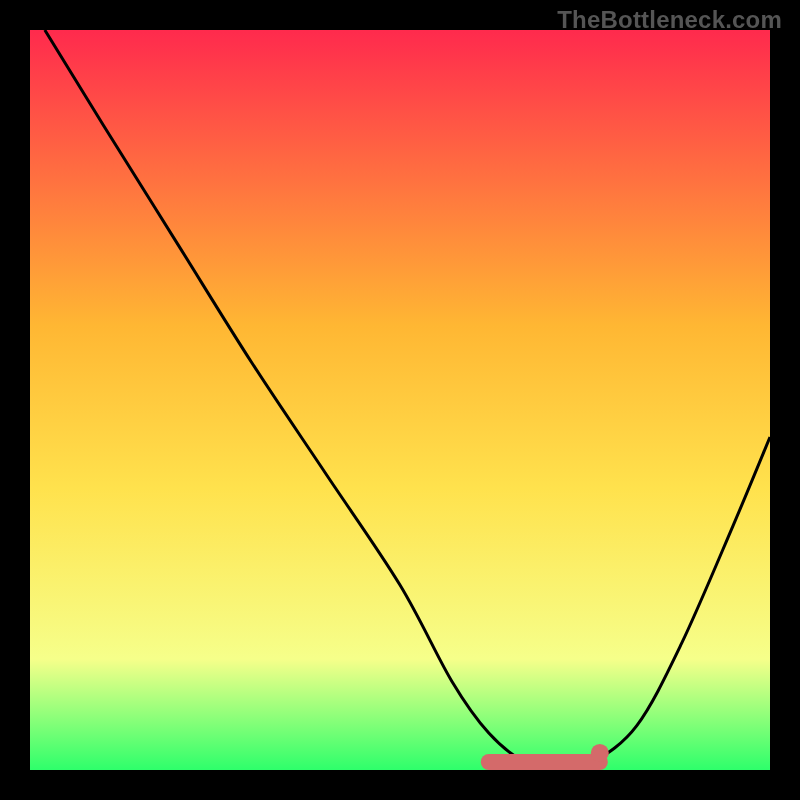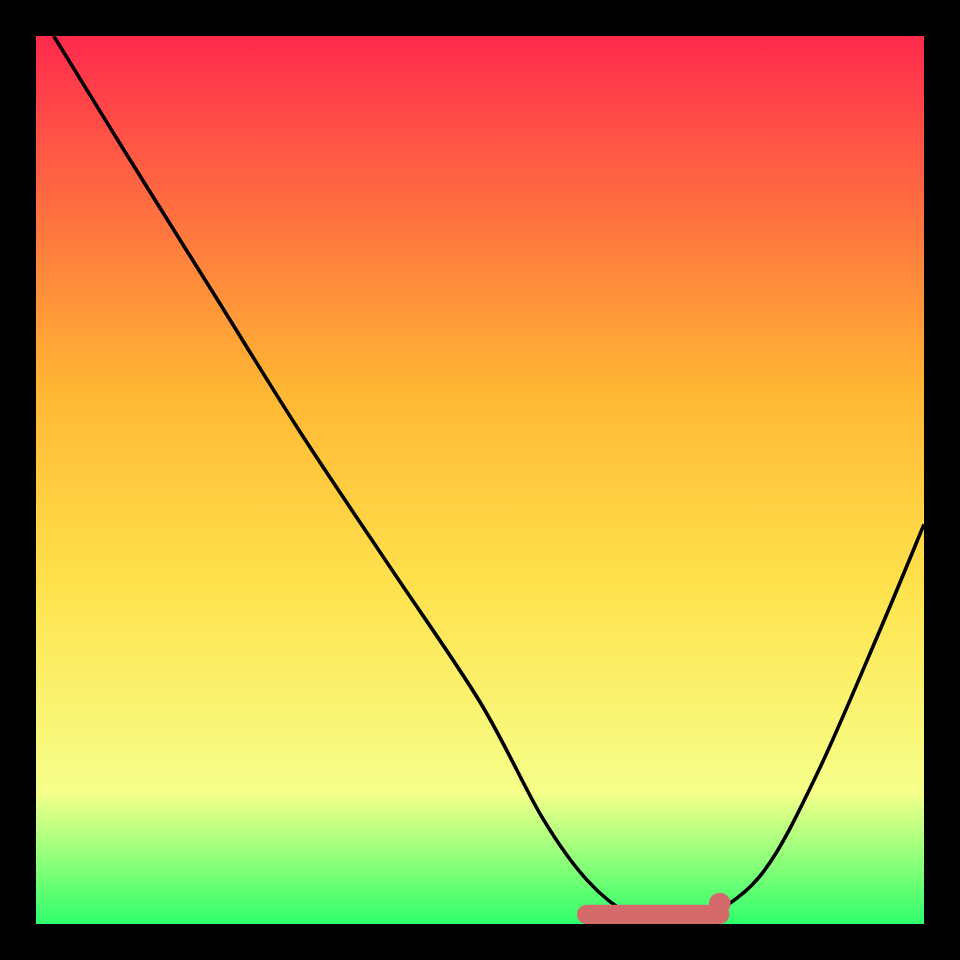--- a/index.html
+++ b/index.html
@@ -32,20 +32,21 @@
     width: 740px;
     height: 740px;
   }
   svg { display: block; }
 </style>
 </head>
 <body>
 
 <div class="frame">
 
+  <div class="watermark">TheBottleneck.com</div>
 
   <div class="plot">
     <svg viewBox="0 0 740 740" width="740" height="740">
       <defs>
         <linearGradient id="bg-grad" x1="0" y1="0" x2="0" y2="1">
           <stop offset="0%" stop-color="#ff2a4d"></stop>
           <stop offset="40%" stop-color="#ffb733"></stop>
           <stop offset="62%" stop-color="#ffe24d"></stop>
           <stop offset="85%" stop-color="#f6ff8a"></stop>
           <stop offset="100%" stop-color="#2eff6b"></stop>

